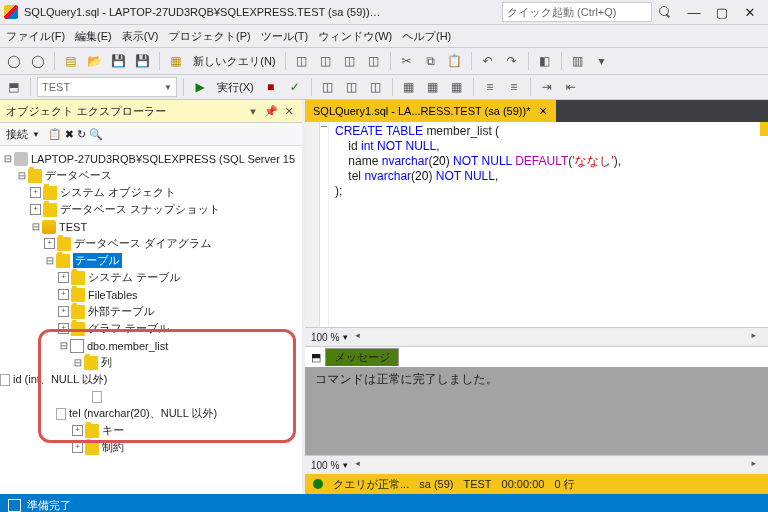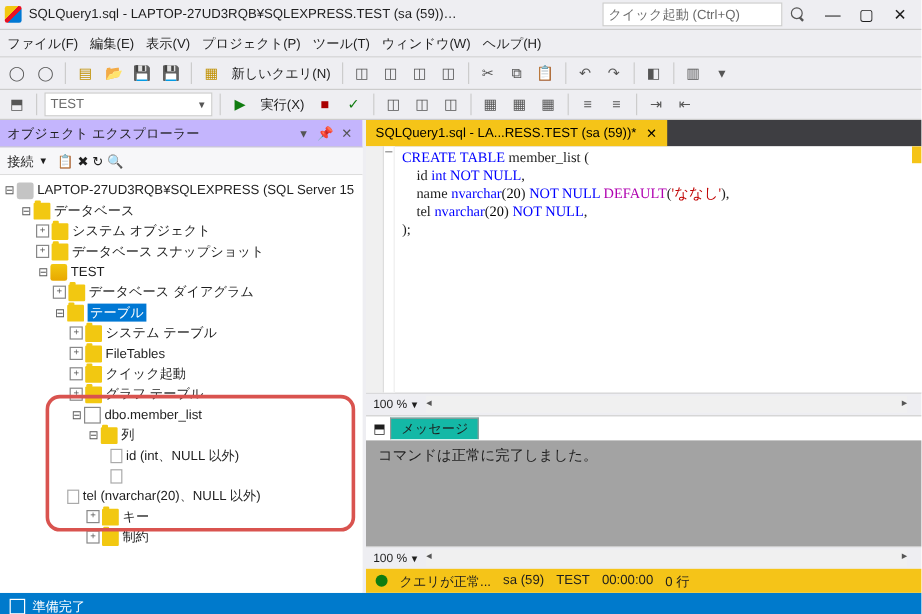--- a/index.html
+++ b/index.html
@@ -16,21 +16,21 @@
 .menubar span{white-space:nowrap}
 .toolbar{height:26px;background:#eeeef2;display:flex;align-items:center;padding:0 4px;gap:4px;border-bottom:1px solid #ccc}
 .tb-btn{width:20px;height:20px;display:flex;align-items:center;justify-content:center;color:#555;font-size:12px}
 .tb-sep{width:1px;height:18px;background:#ccc;margin:0 2px}
 .tb-text{color:#1e1e1e;padding:0 3px}
 .toolbar2{height:24px;background:#eeeef2;display:flex;align-items:center;padding:0 4px;gap:4px;border-bottom:1px solid #ccc}
 .combo{height:18px;border:1px solid #ccc;background:#fff;display:flex;align-items:center;padding:0 4px;color:#6a6a6a;min-width:80px}
 .combo .dd{margin-left:auto;font-size:8px;color:#555}
 .main{display:flex;height:calc(512px - 24px - 22px - 26px - 24px - 22px)}
 .panel-left{width:302px;display:flex;flex-direction:column;border-right:3px solid #eeeef2}
-.panel-header{height:22px;background:#c4b5fd;display:flex;align-items:center;padding:0 6px;color:#1e1e1e;border-bottom:1px solid #ccc}
+.panel-header{height:22px;background:#fef9c3;display:flex;align-items:center;padding:0 6px;color:#1e1e1e;border-bottom:1px solid #ccc}
 .panel-header .pin{margin-left:auto;display:flex;gap:4px;color:#555}
 .panel-header .pin span{width:14px;text-align:center}
 .conn-bar{height:22px;background:#f7f7f9;display:flex;align-items:center;padding:0 6px;gap:4px;border-bottom:1px solid #ddd}
 .tree{flex:1;overflow:auto;background:#fff;padding:4px 0;position:relative}
 .node{display:flex;align-items:center;height:17px;white-space:nowrap;padding-right:6px}
 .tw{width:12px;text-align:center;color:#595959;font-size:10px}
 .ni{width:14px;height:14px;margin-right:3px;flex-shrink:0;display:flex;align-items:center;justify-content:center}
 .ni-db{background:linear-gradient(#f2c811,#e8a800);border-radius:2px}
 .ni-folder{background:#f2c811;border-radius:1px;position:relative}
 .ni-folder::before{content:"";position:absolute;top:-2px;left:1px;width:5px;height:3px;background:#f2c811;border-radius:1px 1px 0 0}
@@ -41,33 +41,33 @@
 .highlight-box{position:absolute;border:3px solid #d9534f;border-radius:12px;pointer-events:none}
 .panel-right{flex:1;display:flex;flex-direction:column}
 .tabbar{height:22px;background:#3e3e42;display:flex;align-items:flex-end}
 .tab{height:22px;background:#f5c418;color:#000;display:flex;align-items:center;padding:0 8px;font-size:11px}
 .tab .close-x{margin-left:8px;font-size:11px}
 .editor-wrap{flex:1;display:flex;flex-direction:column;min-height:0}
 .editor{flex:1;display:flex;background:#fff;min-height:0;position:relative}
 .gutter{width:14px;background:#f0f0f0;border-right:1px solid #ddd}
 .outline{width:8px;background:#fff;border-right:1px solid #eee;position:relative}
 .outline .dash{position:absolute;left:1px;width:6px;height:1px;background:#8a8a8a}
-.code{padding:2px 6px;font-family:Liberation Serif, serif;font-size:12px;line-height:15px;white-space:pre}
+.code{padding:2px 6px;font-family:Liberation Sans, sans-serif;font-size:12px;line-height:15px;white-space:pre}
 .kw{color:#0000ff}
 .typ{color:#0000ff}
 .func{color:#b000b0}
 .str{color:#c00000}
 .num{color:#000}
 .cursor-mark{width:8px;background:#f5c418;position:absolute;right:0;top:0;bottom:0}
 .zoom-bar{height:18px;background:#eeeef2;display:flex;align-items:center;padding:0 6px;font-size:10px;border-top:1px solid #ccc}
 .zoom-bar .sb{flex:1;height:14px;background:#f0f0f0;margin:0 6px;position:relative}
 .zoom-bar .sb::before{content:"◂";position:absolute;left:0;font-size:9px;color:#555}
 .zoom-bar .sb::after{content:"▸";position:absolute;right:0;font-size:9px;color:#555}
 .msg-header{height:20px;background:#fff;border-top:1px solid #ccc;display:flex;align-items:center;padding:0 6px}
-.msg-header .tab-msg{border:1px solid #999;border-bottom:none;padding:1px 8px;background:#14b8a6}
+.msg-header .tab-msg{border:1px solid #999;border-bottom:none;padding:1px 8px;background:#4d7c0f}
 .msg-body{height:80px;background:#a3a3a3;padding:4px 10px;font-size:12px}
 .status-yellow{height:20px;background:#f5c418;display:flex;align-items:center;padding:0 8px;gap:10px;font-size:11px}
 .status-yellow .dot{width:10px;height:10px;background:#107c10;border-radius:50%}
 .statusbar{height:22px;background:#007acc;color:#fff;display:flex;align-items:center;padding:0 8px;font-size:11px}
 .statusbar .sq{width:11px;height:11px;border:1px solid #fff;margin-right:6px}
 .plus-box{width:9px;height:9px;border:1px solid #888;font-size:8px;line-height:8px;text-align:center;color:#555;margin-right:2px}
 </style>
 </head>
 <body>
 
@@ -210,38 +210,38 @@
           <span>システム テーブル</span>
         </div>
       <div class="node" style="padding-left:58px">
           <span class="plus-box">+</span>
           <span class="ni ni-folder"></span>
           <span>FileTables</span>
         </div>
       <div class="node" style="padding-left:58px">
           <span class="plus-box">+</span>
           <span class="ni ni-folder"></span>
-          <span>クイック起動</span>
+          <span>外部テーブル</span>
         </div>
       <div class="node" style="padding-left:58px">
           <span class="plus-box">+</span>
           <span class="ni ni-folder"></span>
           <span>グラフ テーブル</span>
         </div>
       <div class="node" style="padding-left:58px">
           <span class="tw">⊟</span>
           <span class="ni ni-table"></span>
           <span>dbo.member_list</span>
         </div>
       <div class="node" style="padding-left:72px">
           <span class="tw">⊟</span>
           <span class="ni ni-folder"></span>
           <span>列</span>
         </div>
-      <div class="node" style="padding-left:92px">
+      <div class="node" style="">
           <span class="ni ni-col"></span>
           <span>id (int、NULL 以外)</span>
         </div>
       <div class="node" style="padding-left:92px">
           <span class="ni ni-col"></span>
         </div>
       <div class="node" style="padding-left:56px">
           <span class="ni ni-col"></span>
           <span>tel (nvarchar(20)、NULL 以外)</span>
         </div>

